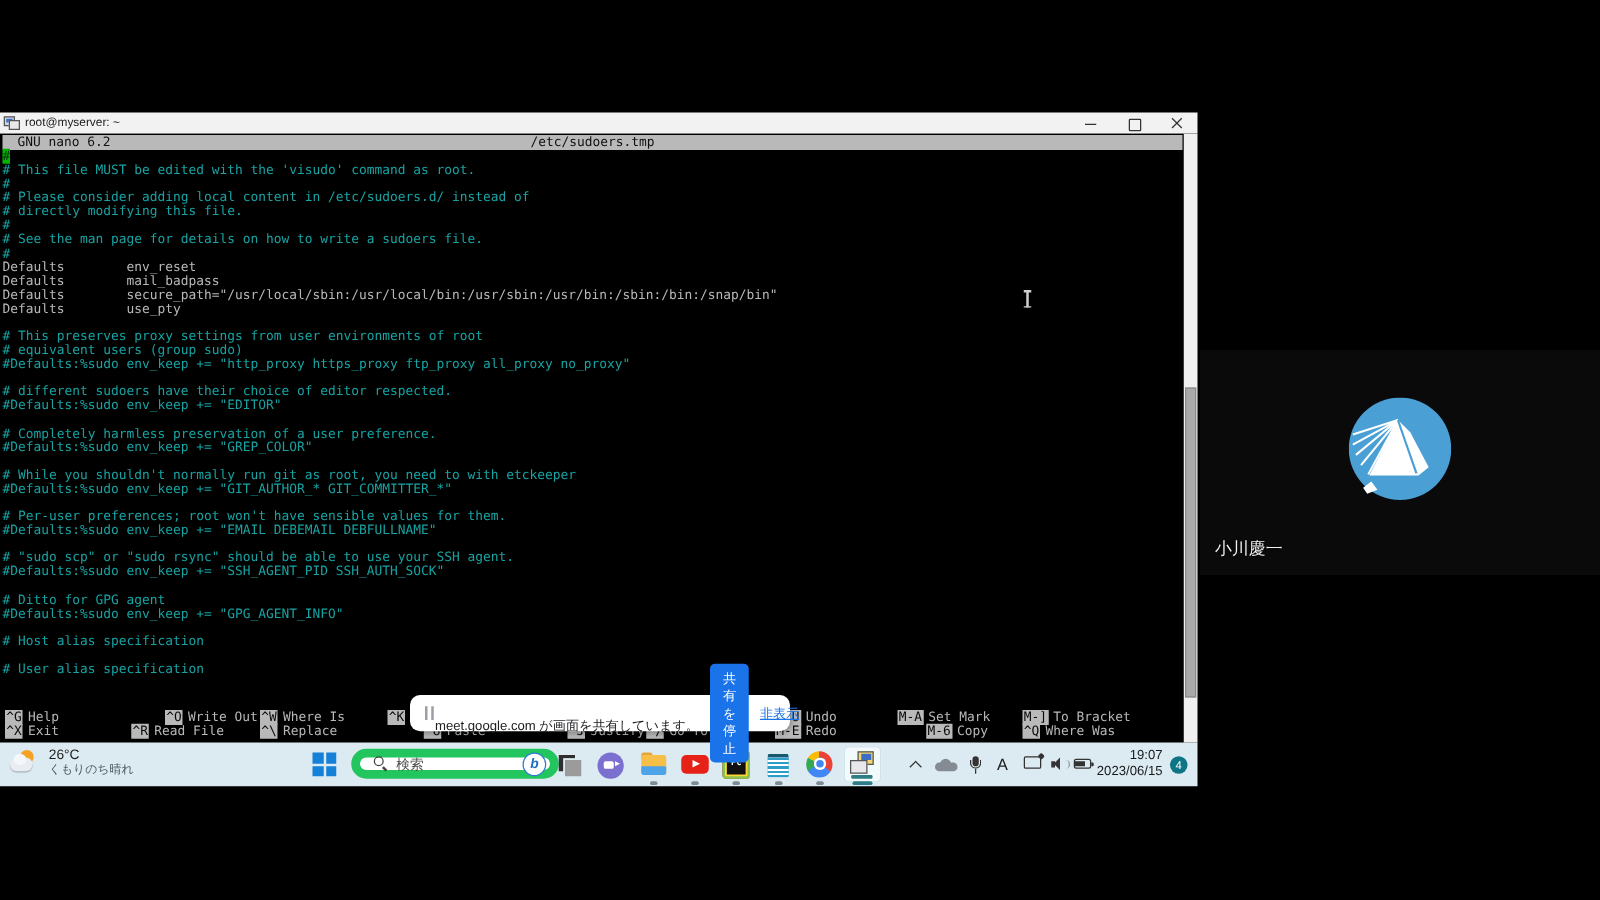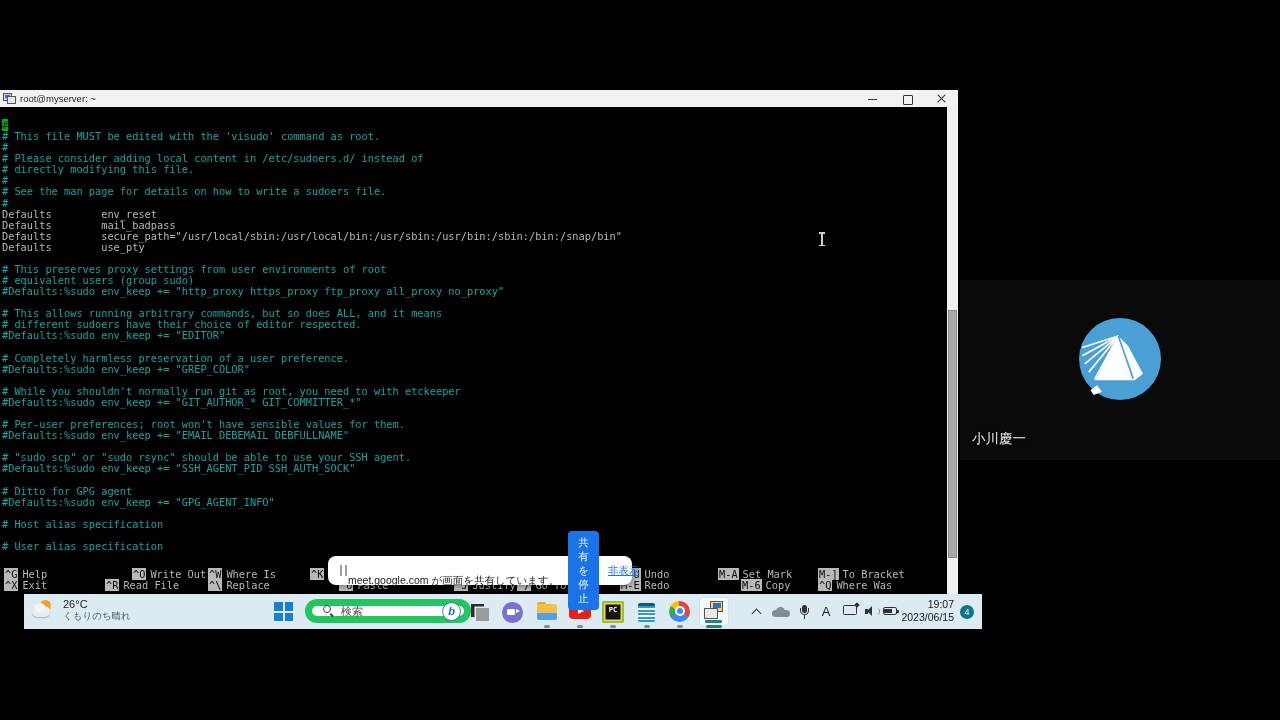--- a/index.html
+++ b/index.html
@@ -50,21 +50,21 @@
   #term-scroll-thumb { position:absolute; left:1px; top:203px; width:9px; height:248px;
                        background:#a9a9a9; border:1px solid #8a8a8a; }
 
   
   #ibeam { position:absolute; left:818px; top:142px; width:7px; height:14px; }
   #ibeam .stem { position:absolute; left:3px; top:0; width:1.5px; height:14px; background:#cfcfcf; }
   #ibeam::before, #ibeam::after { content:""; position:absolute; left:1px; width:5.5px; height:1.5px; background:#cfcfcf; }
   #ibeam::before { top:0; } #ibeam::after { bottom:0; }
 
   
-  #taskbar { position:absolute; left:0; top:504px; width:958px; height:35px; background:#dcebf1;margin-left:24px; }
+  #taskbar { position:absolute; left:0; top:504px; width:958px; height:35px; background:#dcebf1; }
   #weather { position:absolute; left:6px; top:4px; display:flex; align-items:center; cursor:default; }
   #weather-icon { position:relative; width:26px; height:24px; margin-right:7px; }
   #weather-icon .sun { position:absolute; left:10px; top:2px; width:11px; height:11px; border-radius:50%; background:#f6a324; }
   #weather-icon .cl1 { position:absolute; left:2px; top:8px; width:18px; height:11px; border-radius:7px; background:#e9edf2; box-shadow:0 1px 1px rgba(0,0,0,.25); }
   #weather-icon .cl2 { position:absolute; left:5px; top:5px; width:10px; height:9px; border-radius:50%; background:#f4f7fa; }
   #weather .wt { line-height:1.15; }
   #weather .temp { font-size:11px; color:#1c1c1c; }
   #weather .cond { font-size:9.5px; color:#4c5a63; }
 
   #start-button { position:absolute; left:250px; top:8px; width:19px; height:19px; }
@@ -181,40 +181,43 @@
           </span>
         <span class="title-text">root@myserver: ~</span>
         <div id="win-controls">
           <div class="wc" id="wc-min"></div>
           <div class="wc" id="wc-max"></div>
           <div class="wc" id="wc-close"></div>
         </div>
       </div>
 
       <div id="term-body">
+        <div id="nano-header">
+          <span class="ver">GNU nano 6.2</span>
+          <span class="fname">/etc/sudoers.tmp</span>
+        </div>
 
         <div id="file-content">
             <div class="tl comment"><span class="cursor">#</span></div>
             <div class="tl comment"># This file MUST be edited with the 'visudo' command as root.</div>
             <div class="tl comment">#</div>
             <div class="tl comment"># Please consider adding local content in /etc/sudoers.d/ instead of</div>
             <div class="tl comment"># directly modifying this file.</div>
             <div class="tl comment">#</div>
             <div class="tl comment"># See the man page for details on how to write a sudoers file.</div>
             <div class="tl comment">#</div>
             <div class="tl normal">Defaults        env_reset</div>
             <div class="tl normal">Defaults        mail_badpass</div>
             <div class="tl normal">Defaults        secure_path="/usr/local/sbin:/usr/local/bin:/usr/sbin:/usr/bin:/sbin:/bin:/snap/bin"</div>
             <div class="tl normal">Defaults        use_pty</div>
             <div class="tl blank"> </div>
             <div class="tl comment"># This preserves proxy settings from user environments of root</div>
             <div class="tl comment"># equivalent users (group sudo)</div>
             <div class="tl comment">#Defaults:%sudo env_keep += "http_proxy https_proxy ftp_proxy all_proxy no_proxy"</div>
             <div class="tl blank"> </div>
-            <div class="tl comment"># This allows running arbitrary commands, but so does ALL, and it means</div>
             <div class="tl comment"># different sudoers have their choice of editor respected.</div>
             <div class="tl comment">#Defaults:%sudo env_keep += "EDITOR"</div>
             <div class="tl blank"> </div>
             <div class="tl comment"># Completely harmless preservation of a user preference.</div>
             <div class="tl comment">#Defaults:%sudo env_keep += "GREP_COLOR"</div>
             <div class="tl blank"> </div>
             <div class="tl comment"># While you shouldn't normally run git as root, you need to with etckeeper</div>
             <div class="tl comment">#Defaults:%sudo env_keep += "GIT_AUTHOR_* GIT_COMMITTER_*"</div>
             <div class="tl blank"> </div>
             <div class="tl comment"># Per-user preferences; root won't have sensible values for them.</div>

